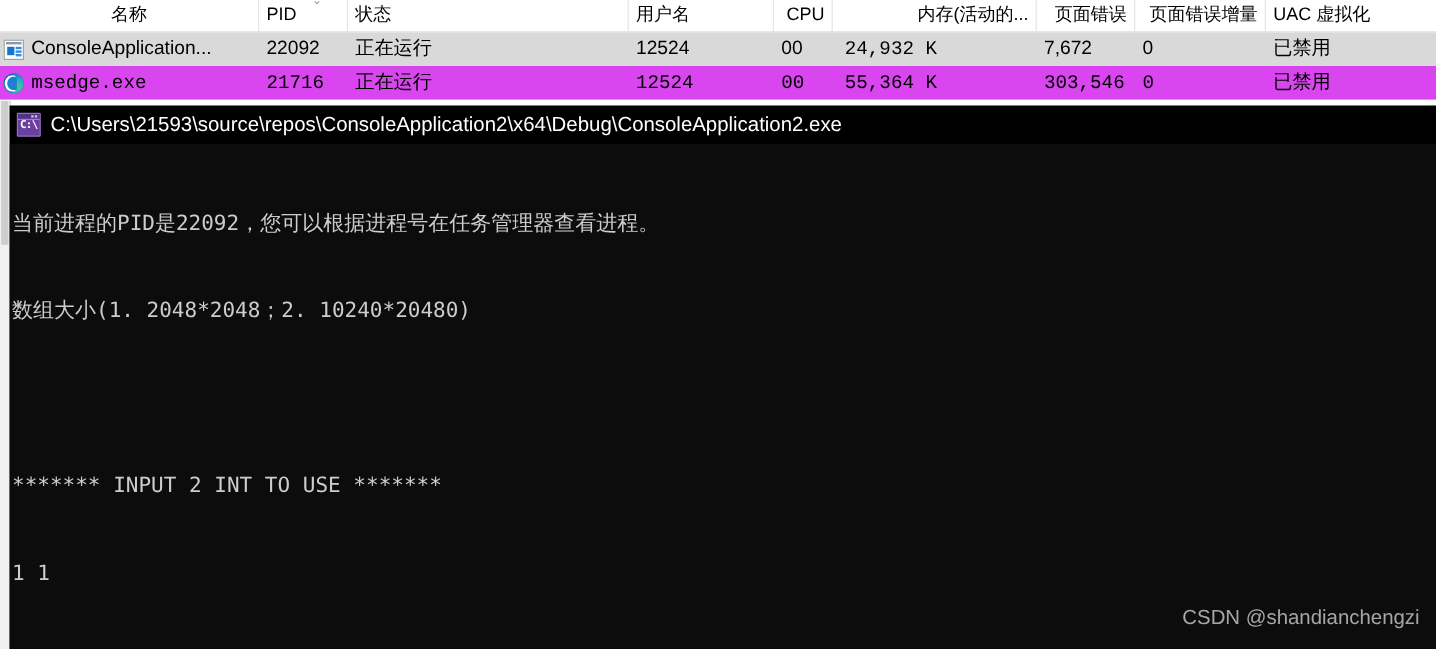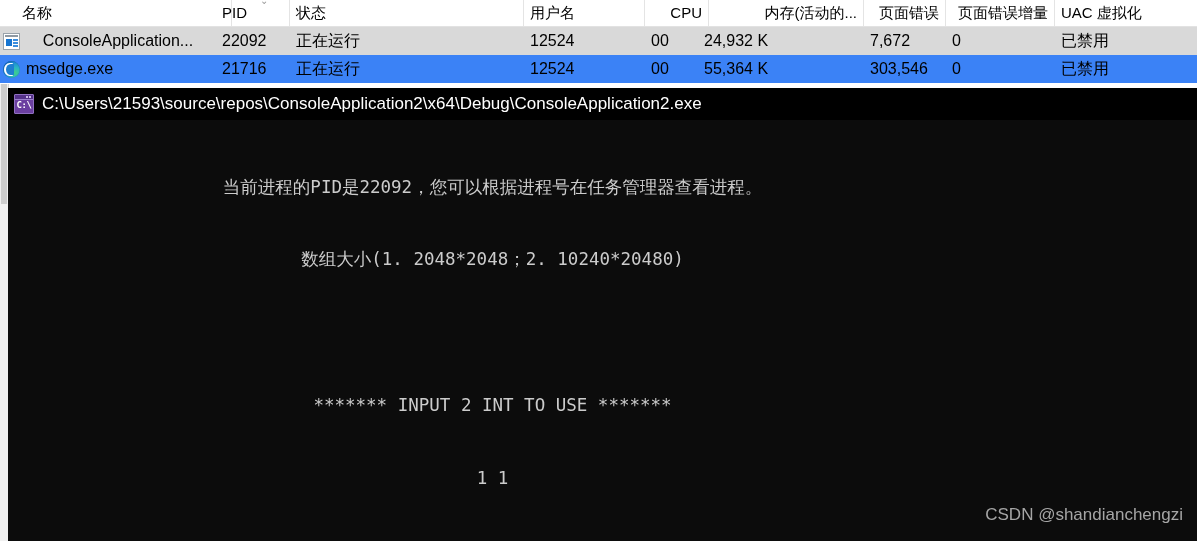--- a/index.html
+++ b/index.html
@@ -53,21 +53,21 @@
     font-size: 10px;
     line-height: 7px;
   }
   .tm-row {
     position: absolute;
     left: 0;
     width: 1197px;
     height: 28px;
   }
   .tm-row.selected { background: #d9d9d9; }
-  .tm-row.plain { background: #3b82f6; }
+  .tm-row.plain { background: #d946ef; font-family: Liberation Mono, monospace; }
   .tm-cell {
     position: absolute;
     top: 0;
     height: 28px;
     line-height: 28px;
     font-size: 16px;
     color: #000000;
     white-space: nowrap;
     overflow: hidden;
     box-sizing: border-box;
@@ -212,21 +212,20 @@
     height: 421px;
     background: #0c0c0c;
     color: #cccccc;
     font-family: "DejaVu Sans Mono", "Liberation Mono", monospace;
     font-size: 17.5px;
     line-height: 24.3px;
     padding: 6px 0 0 2px;
     box-sizing: border-box;
     white-space: pre;
     overflow: hidden;
-    text-align: center;
   }
   .con-line { height: 24.3px; }
 
   
   .con-left-edge {
     position: absolute;
     left: 0; top: 32px;
     width: 2px; height: 421px;
     background: #2a2a2a;
   }
@@ -242,34 +241,34 @@
   }
 </style>
 </head>
 <body>
 
 <div id="screen">
 
   <div id="taskmgr">
 
     <div class="tm-header">
-      <div class="tm-col" style="left:16px;width:216px;">
+      <div class="tm-col" style="left:0px;width:216px;text-align:center;">
         <span>名称</span>
       </div>
       <div class="tm-col" style="left:216px;width:74px;">
         <span>PID</span>
         <span class="tm-sort" style="left:44px;top:-3px;">⌄</span>
       </div>
       <div class="tm-col" style="left:290px;width:234px;">
         <span>状态</span>
       </div>
       <div class="tm-col" style="left:524px;width:121px;">
         <span>用户名</span>
       </div>
-      <div class="tm-col right" style="left:656px;width:53px;">
+      <div class="tm-col right" style="left:641px;width:53px;">
         <span>CPU</span>
       </div>
       <div class="tm-col right" style="left:698px;width:166px;">
         <span>内存(活动的...</span>
       </div>
       <div class="tm-col right" style="left:864px;width:82px;">
         <span>页面错误</span>
       </div>
       <div class="tm-col" style="left:1055px;width:142px;border-right:none;">
         <span>UAC 虚拟化</span>
@@ -280,26 +279,26 @@
     </div>
 
     <div class="tm-row selected" style="top:27px;">
       <span class="tm-icon ico-win">
         <i class="bar"></i>
           <i class="blk"></i>
           <i class="ln1"></i>
           <i class="ln2"></i>
           <i class="ln3"></i>
       </span>
-      <div class="tm-cell name" style="left:0px;width:216px;text-align:center;">ConsoleApplication...</div>
+      <div class="tm-cell name" style="left:0px;width:216px;">ConsoleApplication...</div>
       <div class="tm-cell" style="left:216px;width:74px;">22092</div>
       <div class="tm-cell" style="left:290px;width:234px;">正在运行</div>
       <div class="tm-cell" style="left:524px;width:121px;">12524</div>
       <div class="tm-cell right" style="left:645px;width:53px;">00</div>
-      <div class="tm-cell right" style="left:698px;width:166px;">24,932 K</div>
+      <div class="tm-cell right" style="left:698px;width:166px;font-family:Liberation Mono, monospace;">24,932 K</div>
       <div class="tm-cell right" style="left:864px;width:82px;">7,672</div>
       <div class="tm-cell right" style="left:946px;width:109px;">0</div>
       <div class="tm-cell" style="left:1055px;width:142px;">已禁用</div>
     </div>
 
     <div class="tm-row plain" style="top:55px;">
       <span class="tm-icon ico-edge"></span>
       <div class="tm-cell name" style="left:0px;width:216px;">msedge.exe</div>
       <div class="tm-cell" style="left:216px;width:74px;">21716</div>
       <div class="tm-cell" style="left:290px;width:234px;">正在运行</div>

